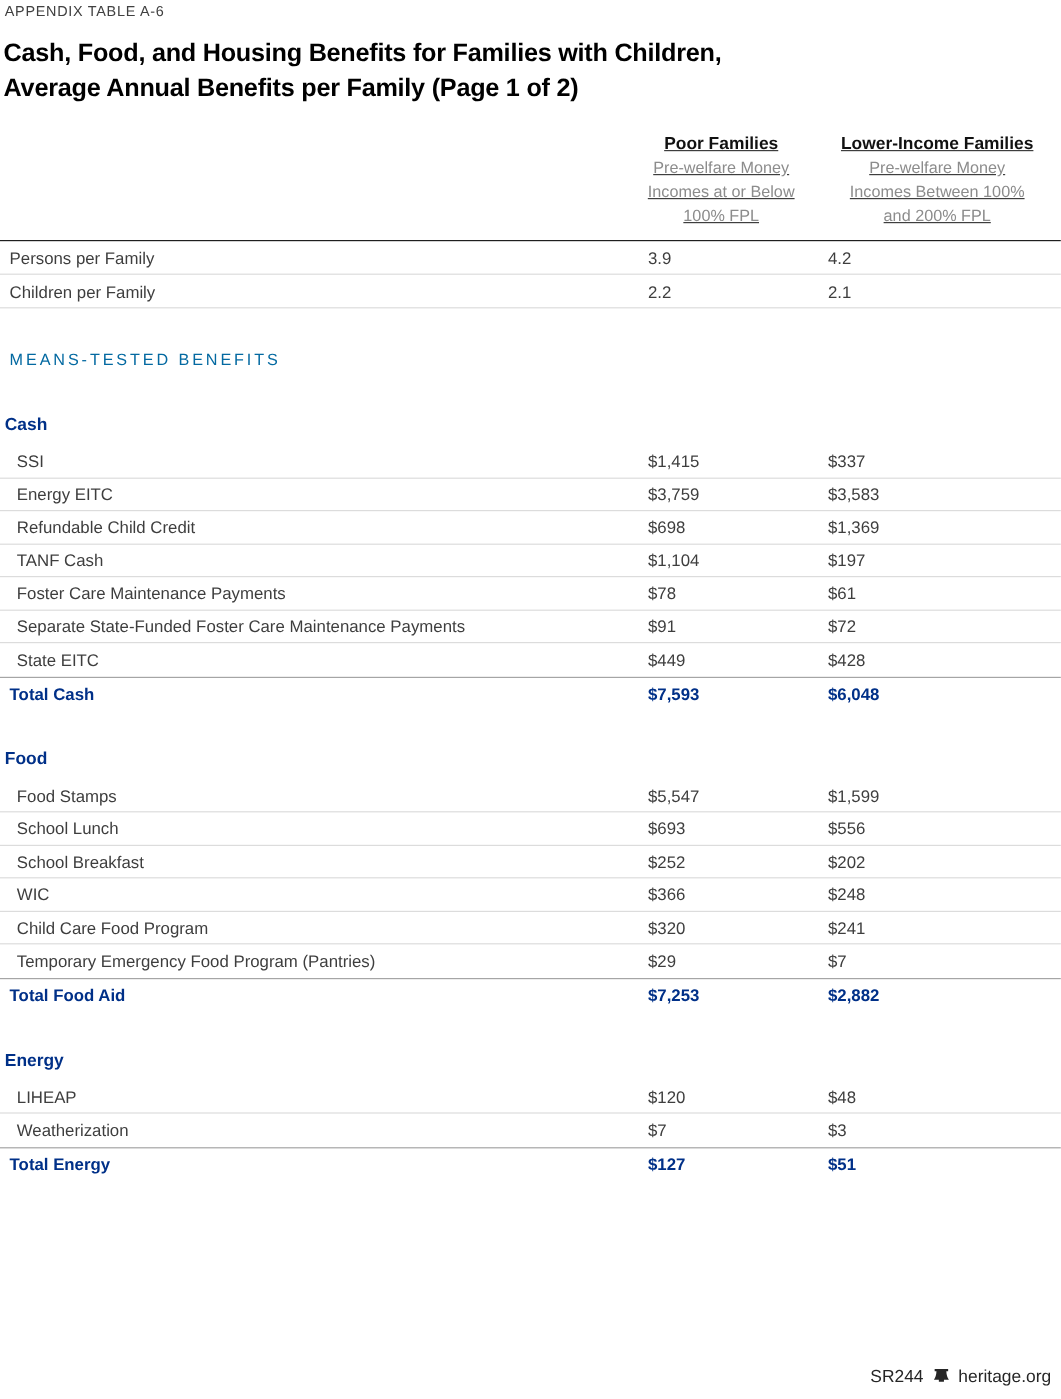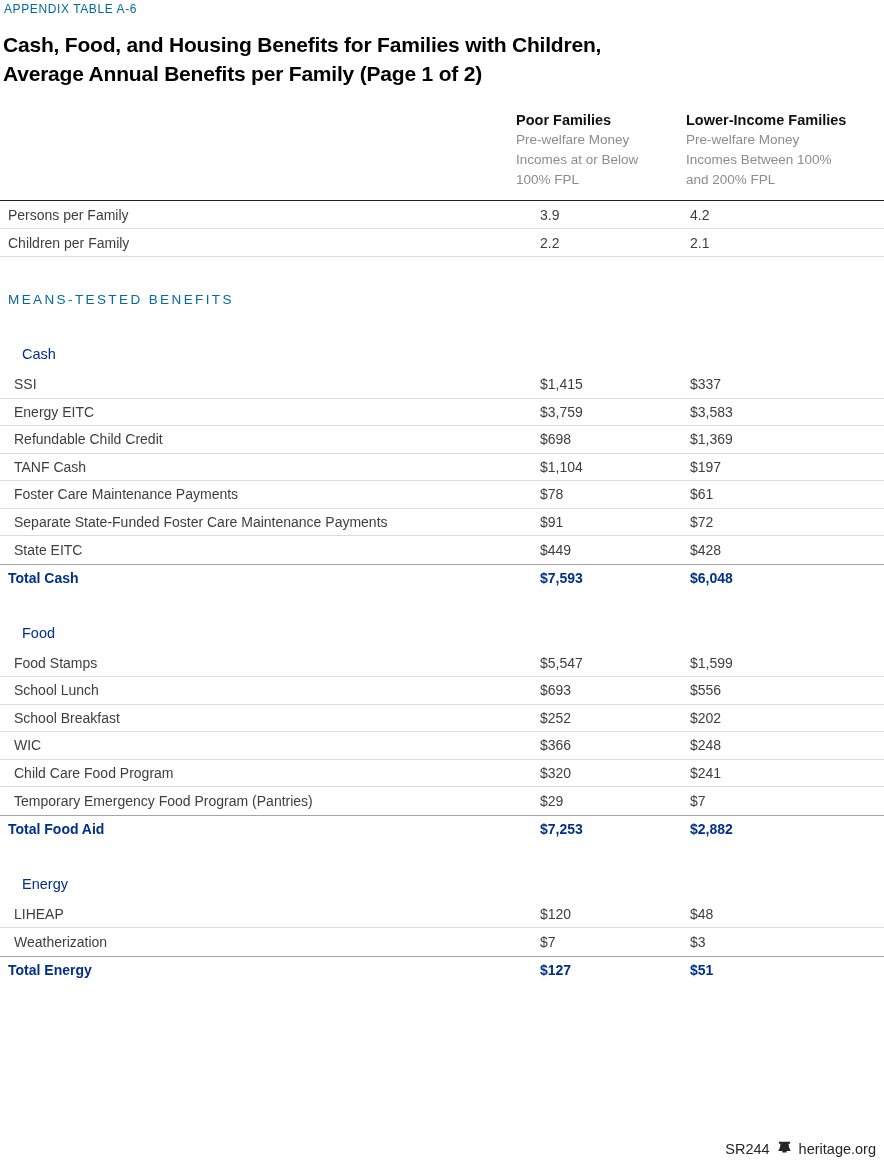--- a/index.html
+++ b/index.html
@@ -5,30 +5,30 @@
   * { margin:0; padding:0; box-sizing:border-box; }
   html,body { background:#ffffff; }
   body {
     width:884px; height:1166px; position:relative; overflow:hidden;
     font-family:"Liberation Sans", sans-serif; color:#3e3e3e;
   }
   .page { width:884px; height:1166px; position:relative; }
 
   .kicker {
     padding:2px 8px 0 4px; font-size:12px; letter-spacing:.6px;
-    color:#0369a1; font-weight:400;
+    color:#404040; font-weight:400;
   }
   .title {
     padding:14px 8px 0 3px; font-size:21px; line-height:29px;
     font-weight:bold; color:#000; letter-spacing:-0.2px;
   }
 
   .colheads { display:flex; align-items:flex-end; margin-top:24px; padding:0 8px 10px 8px; }
   .colheads .spacer { flex:1; }
-  .colhead { text-align:left; }
+  .colhead { text-align:center;text-decoration:underline; }
   .colhead.c1 { width:170px; }
   .colhead.c2 { width:190px; }
   .colname { font-size:14.5px; font-weight:bold; color:#111; margin-bottom:2px; }
   .colsub  { font-size:13.5px; line-height:20px; color:#8c8c8c; }
 
   .stats { border-top:1px solid #1f1f1f; }
   .trow {
     display:flex; align-items:center; height:28px;
     font-size:14px; color:#3e3e3e; padding:0 8px 0 0;
     border-bottom:1px solid #dcdcdc;
@@ -47,21 +47,21 @@
 
   .meanslabel {
     margin-top:35px; padding-left:8px; font-size:13.5px;
     letter-spacing:2.4px; color:#0369a1;
   }
 
   .section { margin-top:33px; }
   .section.first { margin-top:39px; }
   .section.tight { margin-top:33px; }
   .shead {
-    padding-left:22px; font-size:14.5px; font-weight:normal;
+    padding-left:4px; font-size:14.5px; font-weight:bold;
     color:#003088; margin-bottom:9px;
   }
   .section.housing .shead { margin-bottom:5px; }
 
   .footer {
     position:absolute; right:8px; bottom:8px;
     display:flex; align-items:flex-start; gap:7px;
     font-size:14.5px; color:#262626;
   }
   .footer .bell { display:inline-block; }

